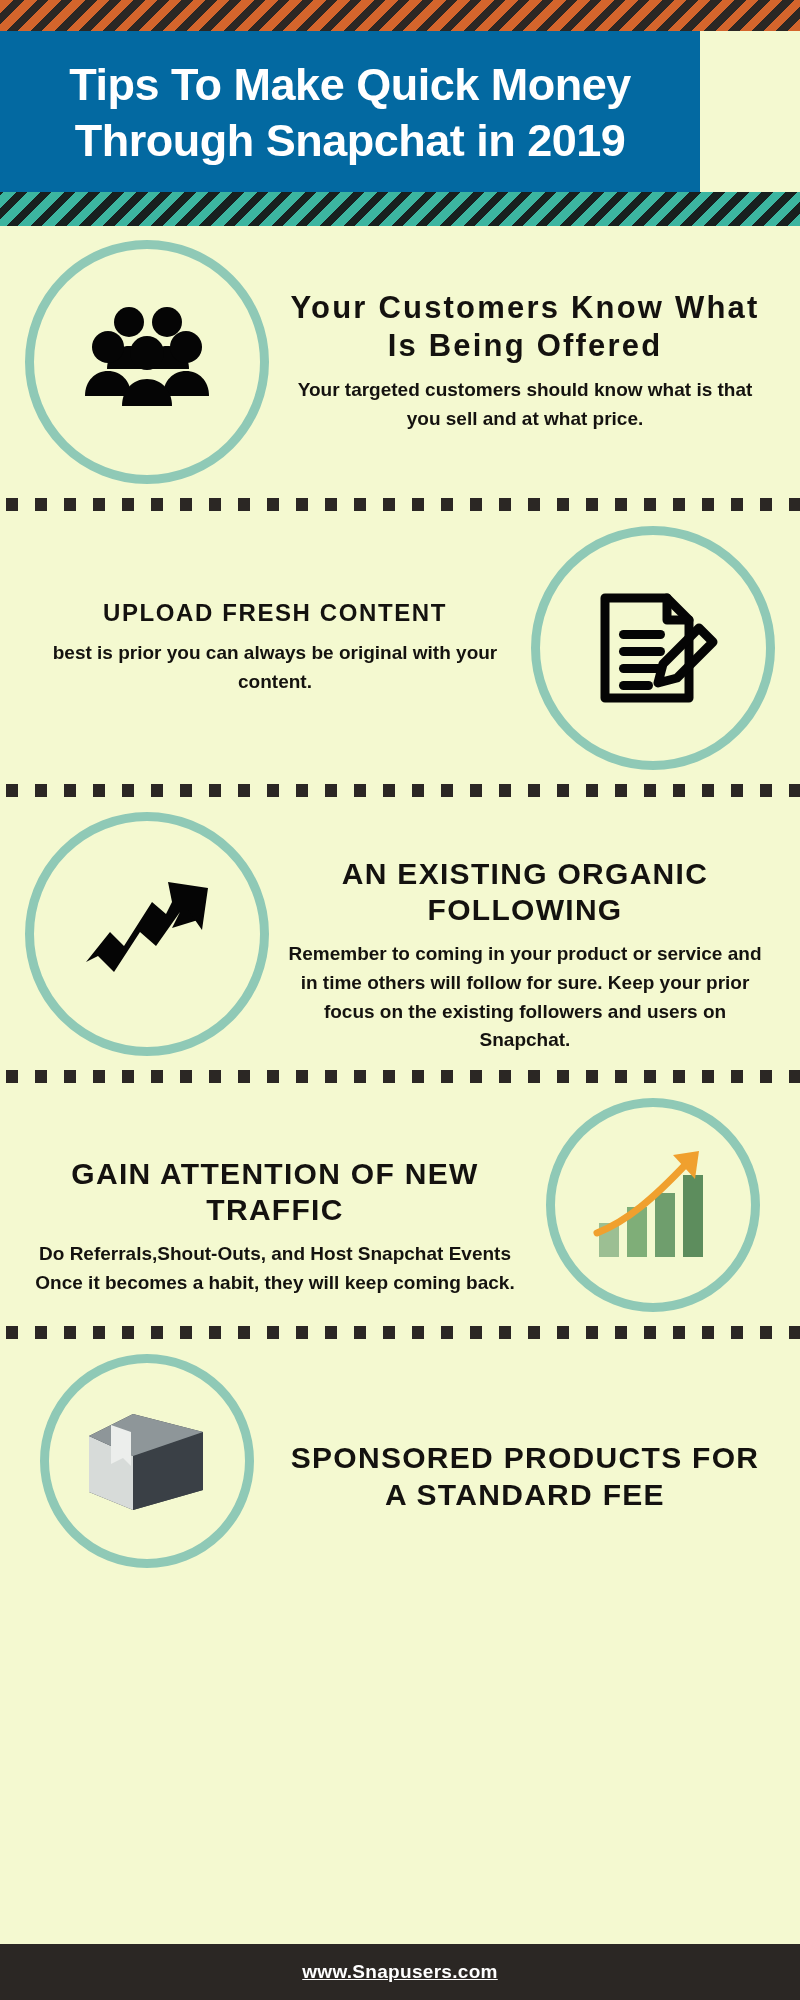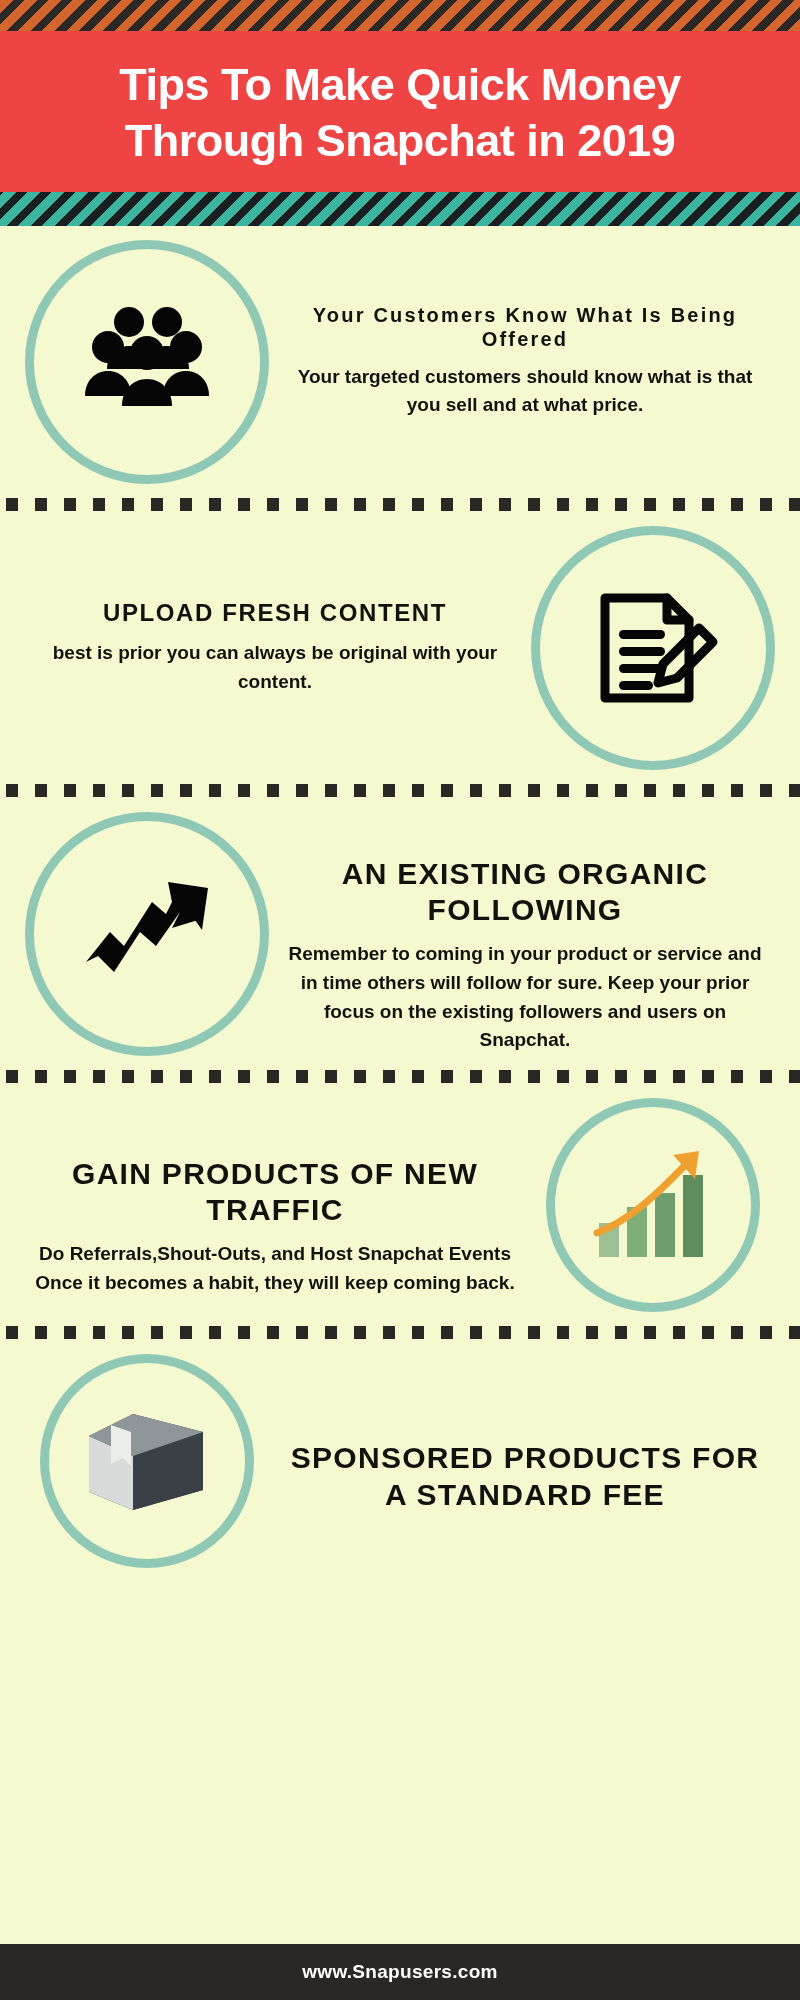--- a/index.html
+++ b/index.html
@@ -25,22 +25,22 @@
     background-image: repeating-linear-gradient(
       -45deg,
       #3cb5a0 0px, #3cb5a0 9px,
       #18201f 9px, #18201f 17px
     );
     height:34px;
   }
 
   
   .header {
-    background:#ef4444;
-    width:800px;
+    background:#0369a1;
+    width:700px;
     padding:26px 40px 22px 40px;
     text-align:center;
   }
   .header h1 {
     color:#ffffff;
     font-size:45px;
     line-height:1.25;
     font-weight:bold;
     letter-spacing:-0.5px;
     font-family:"Liberation Sans", sans-serif;
@@ -88,21 +88,21 @@
     flex:1 1 auto;
     text-align:center;
     padding:0 12px;
   }
   .sec-title {
     font-weight:bold;
     color:#14120f;
     line-height:1.22;
     margin-bottom:11px;
   }
-  .t-wide  { font-size:20px; letter-spacing:2.2px; }
+  .t-wide  { font-size:31px; letter-spacing:2.2px; }
   .t-caps  { font-size:24px; letter-spacing:1.6px; }
   .t-caps2 { font-size:30px; letter-spacing:1.3px;margin-top:44px; }
   .sec-body {
     font-size:19px;
     font-weight:bold;
     color:#14120f;
     line-height:1.52;
   }
 
   
@@ -111,20 +111,21 @@
     left:0; bottom:0;
     width:800px; height:56px;
     background:#2b2724;
     display:flex; align-items:center; justify-content:center;
   }
   .footer span {
     color:#ffffff;
     font-size:19px;
     font-weight:bold;
     letter-spacing:0.3px;
+    text-decoration:underline;
   }
 
   svg { display:block; }
 </style>
 </head>
 <body>
 
 <div class="stripe-band"></div>
 
 <div class="header">
@@ -224,21 +225,21 @@
             <rect x="64" y="44" width="20" height="64" fill="#6f9e6d"></rect>
             <rect x="92" y="26" width="20" height="82" fill="#5d8d5d"></rect>
             <path d="M6 84 C36 72, 62 50, 96 14" fill="none" stroke="#f0a02e" stroke-width="7" stroke-linecap="round"></path>
             <path d="M82 6 L108 2 L104 30 Z" fill="#f0a02e"></path>
           </g>
         </svg>
       </span>
     </div>
   </div>
   <div class="txt-wrap">
-    <div class="sec-title t-caps2">GAIN PRODUCTS OF NEW TRAFFIC</div>
+    <div class="sec-title t-caps2">GAIN ATTENTION OF NEW TRAFFIC</div>
     <div class="sec-body">Do Referrals,Shout-Outs, and Host Snapchat Events Once it becomes a habit, they will keep coming back.</div>
   </div>
 </div>
 
 <div class="divider"></div>
 
 <div class="section">
   <div class="icon-wrap">
     <div class="circle sm">
       <span>

